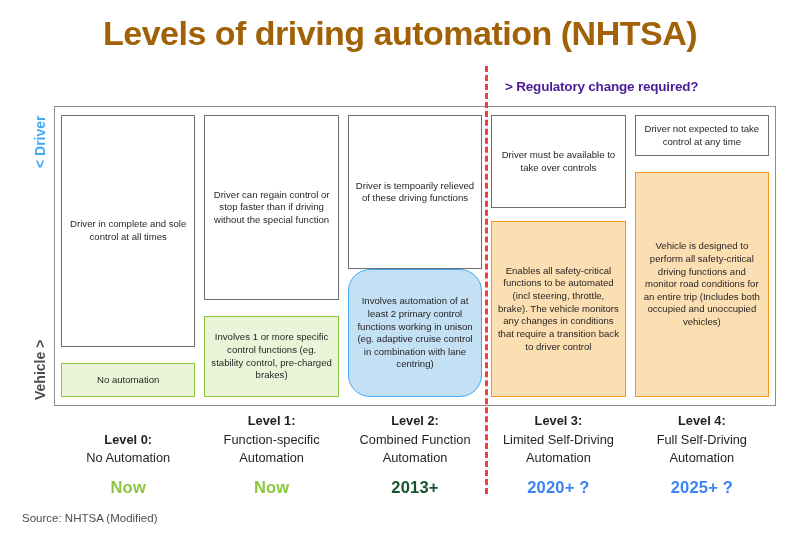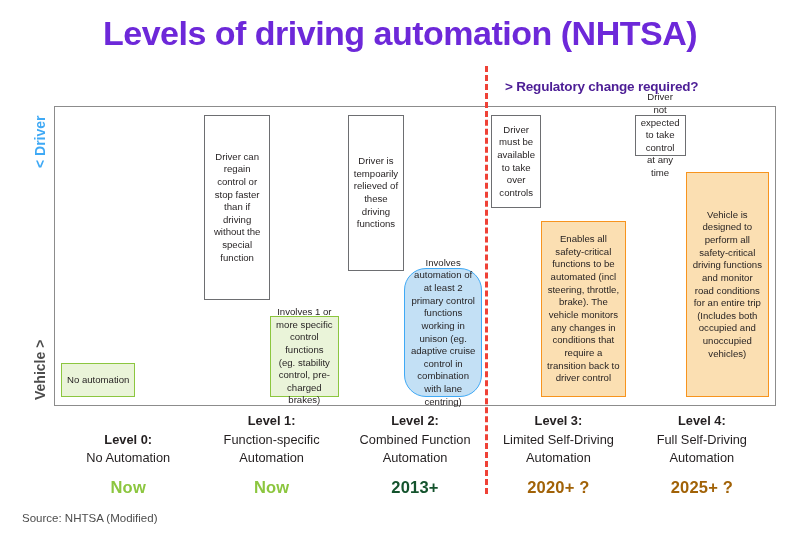--- a/index.html
+++ b/index.html
@@ -17,21 +17,21 @@
 
   
   .title {
     position: absolute;
     left: 0;
     top: 14px;
     width: 800px;
     text-align: center;
     font-size: 34px;
     font-weight: bold;
-    color: #6d28d9;
+    color: #a16207;
     letter-spacing: -0.5px;
     white-space: nowrap;
   }
 
   
   .reg-note {
     position: absolute;
     left: 505px;
     top: 79px;
     font-size: 13.5px;
@@ -81,21 +81,21 @@
     height: 300px;
     display: flex;
     box-sizing: border-box;
     padding: 9px 7px;
     gap: 9px;
   }
   .col {
     flex: 1 1 0;
     position: relative;
     display: flex;
-    flex-direction: row;
+    flex-direction: column;
     min-width: 0;
   }
 
   
   .box {
     box-sizing: border-box;
     display: flex;
     align-items: center;
     justify-content: center;
     text-align: center;
@@ -184,21 +184,21 @@
     line-height: 1.45;
   }
   .level-when {
     margin-top: 10px;
     font-size: 16.5px;
     font-weight: bold;
     letter-spacing: 0.2px;
   }
   .when-green  { color: #8cc63f; }
   .when-blue   { color: #14532d; }
-  .when-orange { color: #a16207; }
+  .when-orange { color: #3b82f6; }
 
   
   .source {
     position: absolute;
     left: 22px;
     top: 512px;
     font-size: 11.5px;
     color: #4d4d4d;
   }
 </style>
@@ -210,20 +210,23 @@
 <div class="reg-note">&gt; Regulatory change required?</div>
 
 <div class="axis-label axis-driver">&lt; Driver</div>
 <div class="axis-label axis-vehicle">Vehicle &gt;</div>
 
 <div class="frame"></div>
 
 <div class="cols">
 
   <div class="col c0">
+    <div class="box box-driver">
+      <span class="txt">Driver in complete and sole control at all times</span>
+    </div>
     <div class="box box-cap cap-green">
       <span class="txt">No automation</span>
     </div>
   </div>
 
   <div class="col c1">
     <div class="box box-driver">
       <span class="txt">Driver can regain control or stop faster than if driving without the special function</span>
     </div>
     <div class="box box-cap cap-green">

